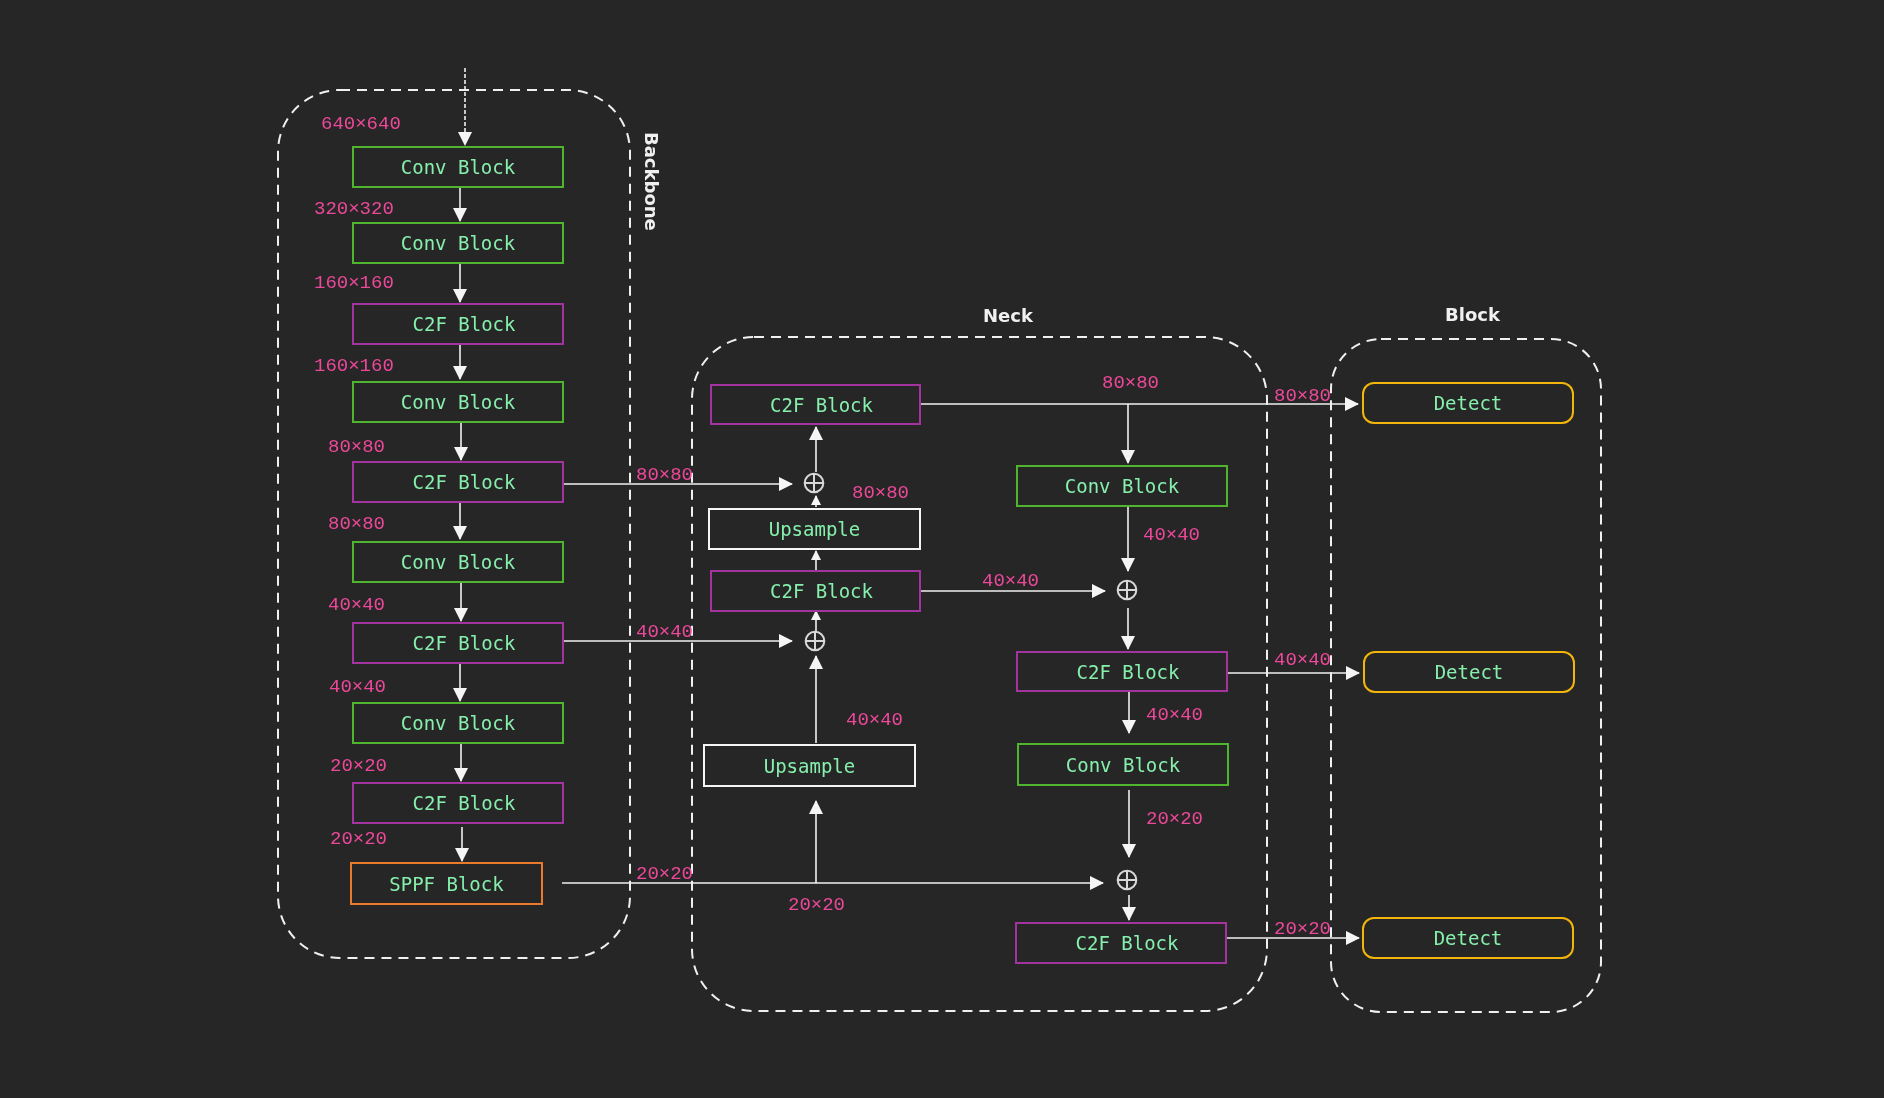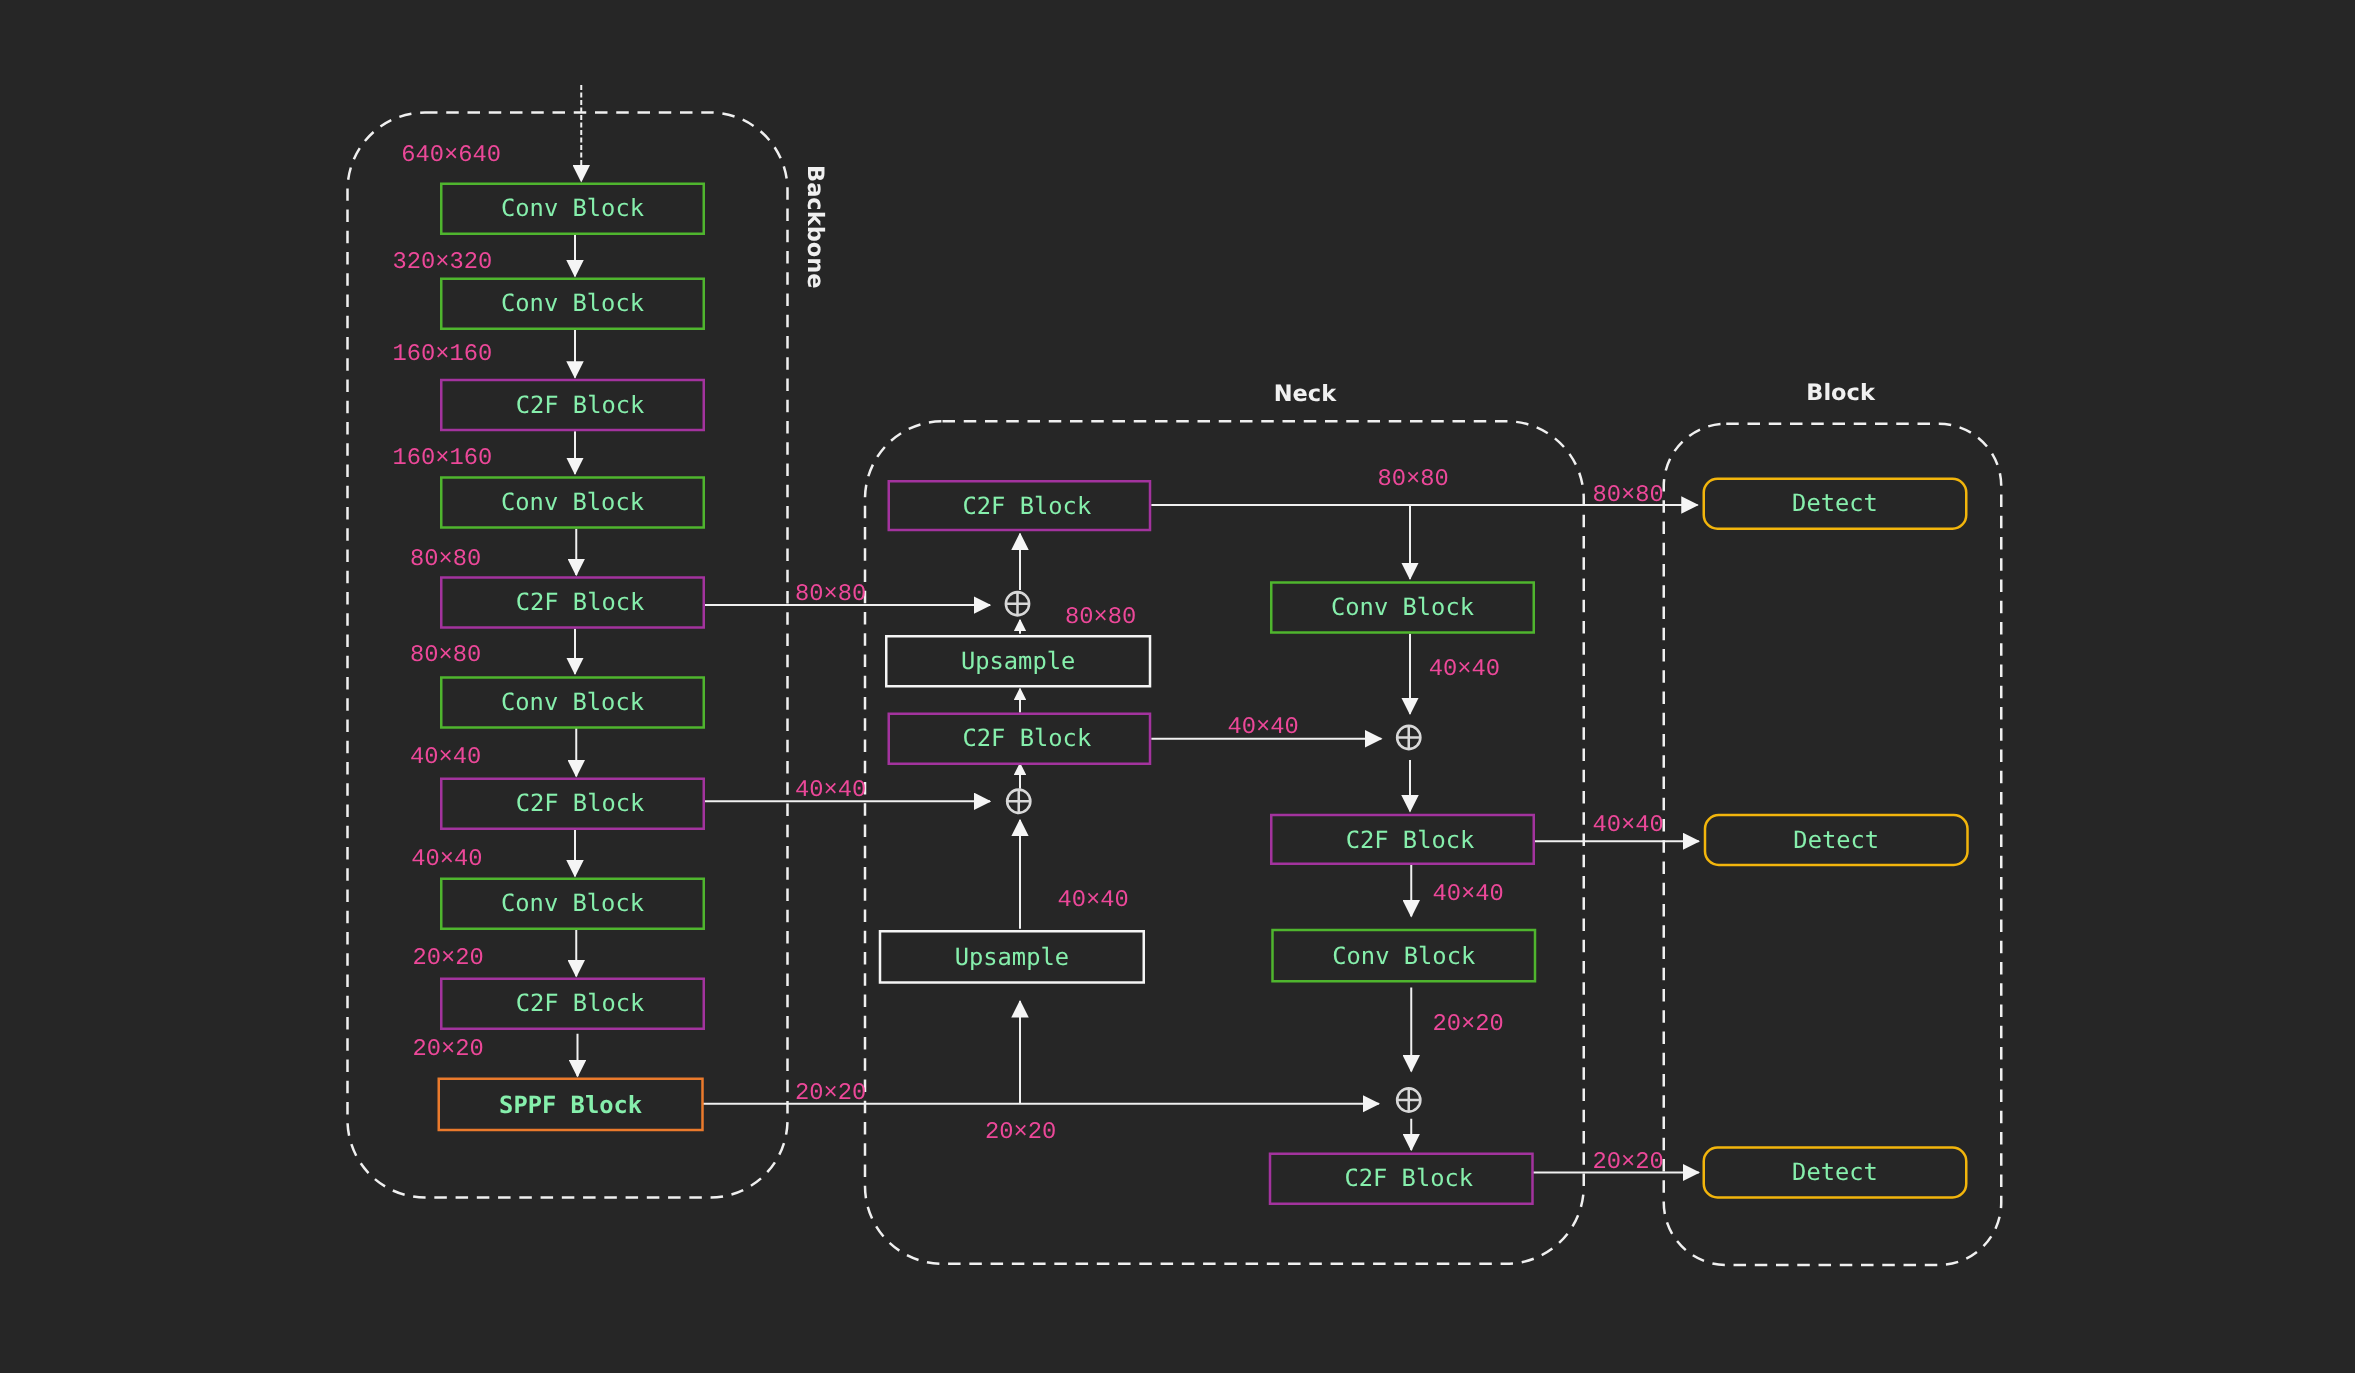--- a/index.html
+++ b/index.html
@@ -64,33 +64,33 @@
     <line x1="1128" y1="608" x2="1128" y2="649" marker-end="url(#ahs)"></line>
     <line x1="1228" y1="673" x2="1359" y2="673" marker-end="url(#ahs)"></line>
     <line x1="1129" y1="692" x2="1129" y2="733" marker-end="url(#ahs)"></line>
     <line x1="1129" y1="790" x2="1129" y2="857" marker-end="url(#ahs)"></line>
     <line x1="1129" y1="895" x2="1129" y2="920" marker-end="url(#ahs)"></line>
     <line x1="1226" y1="938" x2="1359" y2="938" marker-end="url(#ahs)"></line>
   </g>
 </svg>
 
 <div class="title" style="left:612px; top:170px; transform: rotate(90deg); transform-origin: left top; left:662px; top:132px;">Backbone</div>
-<div class="title" style="left:1019px; top:305px;">Neck</div>
+<div class="title" style="left:983px; top:305px;">Neck</div>
 <div class="title" style="left:1445px; top:304px;">Block</div>
 
 <div class="box conv" style="left:352px; top:146px; width:212px; height:42px;">Conv Block</div>
 <div class="box conv" style="left:352px; top:222px; width:212px; height:42px;">Conv Block</div>
 <div class="box c2f" style="left:352px; top:303px; width:212px; height:42px;">C2F Block</div>
 <div class="box conv" style="left:352px; top:381px; width:212px; height:42px;">Conv Block</div>
 <div class="box c2f" style="left:352px; top:461px; width:212px; height:42px;">C2F Block</div>
 <div class="box conv" style="left:352px; top:541px; width:212px; height:42px;">Conv Block</div>
 <div class="box c2f" style="left:352px; top:622px; width:212px; height:42px;">C2F Block</div>
 <div class="box conv" style="left:352px; top:702px; width:212px; height:42px;">Conv Block</div>
 <div class="box c2f" style="left:352px; top:782px; width:212px; height:42px;">C2F Block</div>
-<div class="box sppf" style="left:350px; top:862px; width:213px; height:43px;font-weight:bold;">SPPF Block</div>
+<div class="box sppf" style="left:350px; top:862px; width:193px; height:43px;">SPPF Block</div>
 
 <div class="dim" style="left:321px; top:113px;">640×640</div>
 <div class="dim" style="left:314px; top:198px;">320×320</div>
 <div class="dim" style="left:314px; top:272px;">160×160</div>
 <div class="dim" style="left:314px; top:355px;">160×160</div>
 <div class="dim" style="left:328px; top:436px;">80×80</div>
 <div class="dim" style="left:328px; top:513px;">80×80</div>
 <div class="dim" style="left:328px; top:594px;">40×40</div>
 <div class="dim" style="left:329px; top:676px;">40×40</div>
 <div class="dim" style="left:330px; top:755px;">20×20</div>

